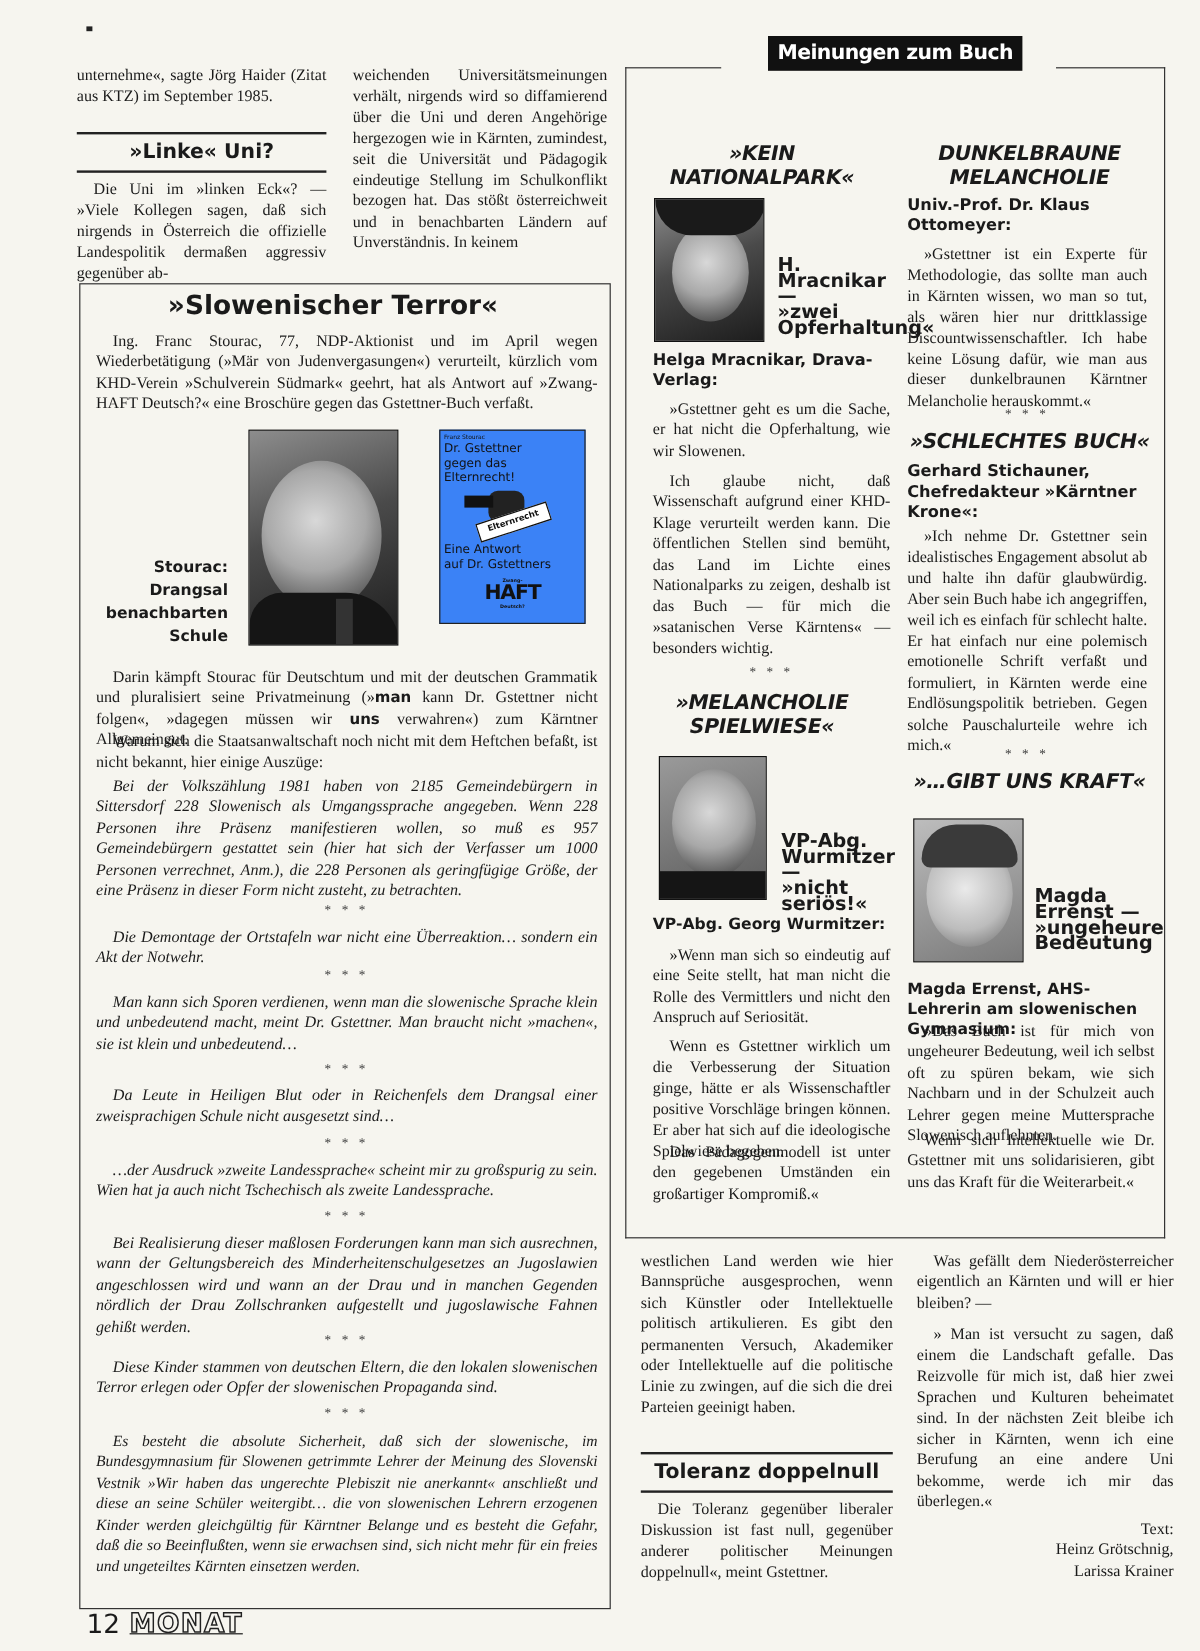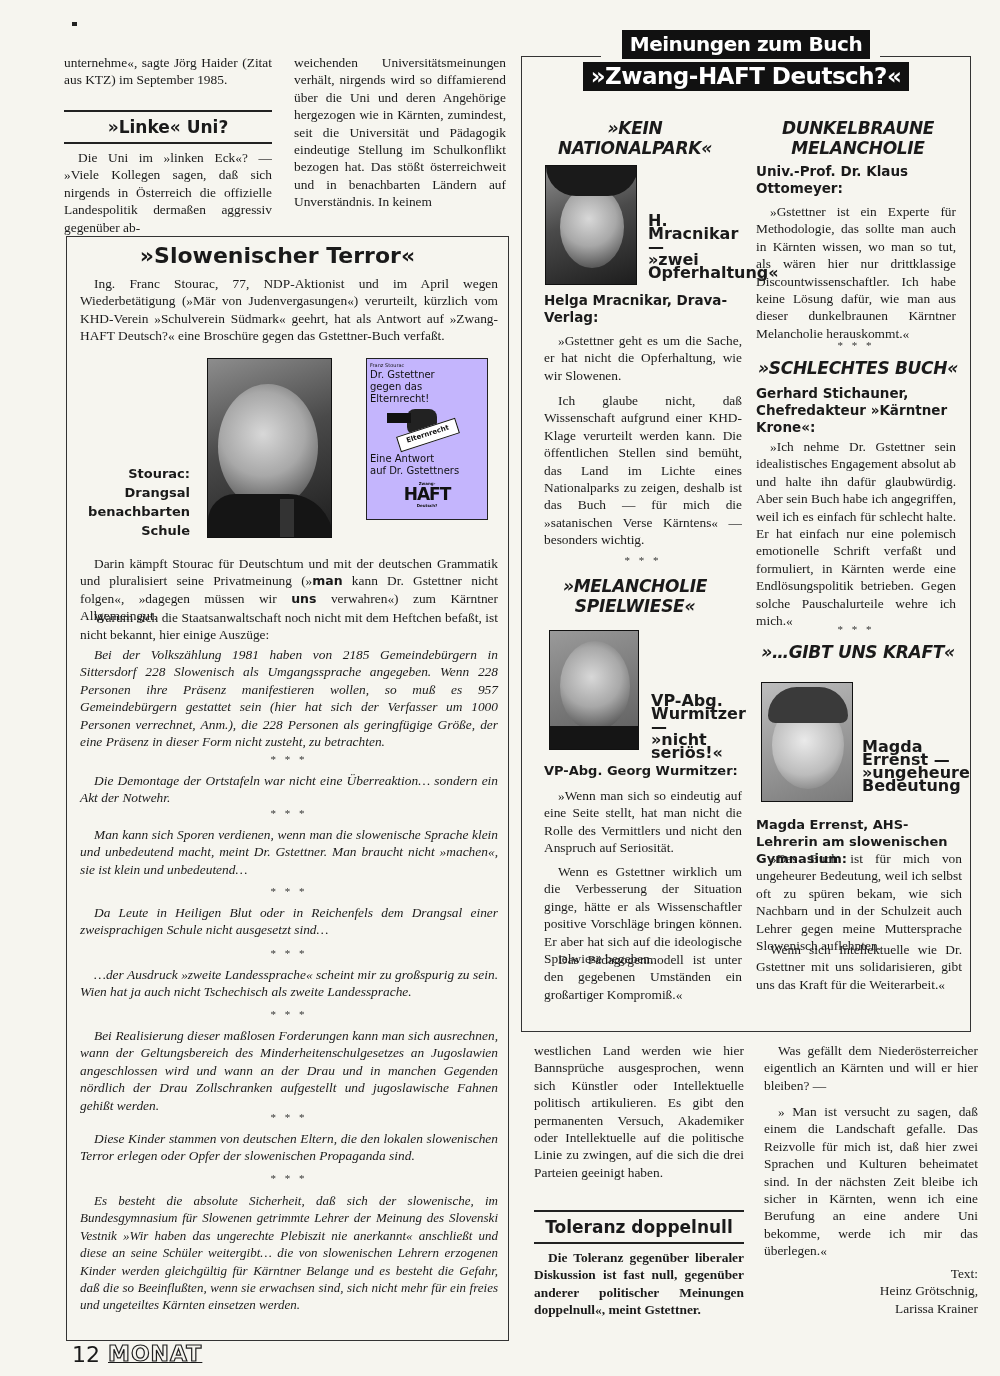--- a/index.html
+++ b/index.html
@@ -18,21 +18,21 @@
 
   .banner { background: #111; color: #fff; font-family: "DejaVu Sans", sans-serif; font-weight: bold; display: inline-block; padding: 0 8px; letter-spacing: -0.5px; }
   .sub-head { font-family: "DejaVu Sans", sans-serif; font-weight: bold; font-style: italic; text-align: center; font-size: 17px; line-height: 20px; letter-spacing: -0.3px; }
   .speaker { font-family: "DejaVu Sans", sans-serif; font-weight: bold; font-size: 13.5px; line-height: 17px; }
   .caption { font-family: "DejaVu Sans", sans-serif; font-weight: bold; font-size: 16px; line-height: 13px; }
 
   .photo { background: linear-gradient(160deg, #8d8d8d 0%, #4a4a4a 45%, #1d1d1d 100%); border: 1px solid #111; position: absolute; overflow: hidden; }
   .photo .face { position: absolute; border-radius: 50%; background: radial-gradient(circle at 45% 40%, #d8d8d8 0%, #a8a8a8 45%, #5a5a5a 80%); }
   .photo .suit { position: absolute; background: #151515; }
 
-  .cover { position: absolute; background: #c4b5fd; border: 1.5px solid #222; font-family: "DejaVu Sans", sans-serif; color: #111; }
+  .cover { position: absolute; background: #3b82f6; border: 1.5px solid #222; font-family: "DejaVu Sans", sans-serif; color: #111; }
 </style>
 </head>
 <body>
 
 <div class="abs" style="left:72px;top:22px;width:5px;height:4px;background:#222;"></div>
 
 <div class="abs just serif" style="left:64px;top:54px;width:208px;">unternehme«, sagte Jörg Haider (Zitat aus KTZ) im September 1985.</div>
 
 <div class="abs head-rule" style="left:64px;top:110px;width:208px;height:34px;line-height:30px;font-size:17px;">
   <span>»Linke« Uni?</span>
@@ -105,22 +105,21 @@
 <div class="abs sans" style="left:72px;top:1342px;font-size:22px;line-height:26px;">12</div>
 <div class="abs" style="left:108px;top:1342px;height:24px;text-decoration:underline;">
   <span style="font-family:'DejaVu Sans',sans-serif;font-size:22px;line-height:24px;font-weight:bold;color:transparent;-webkit-text-stroke:1.2px #222;letter-spacing:1px;">MONAT</span>
 </div>
 
 <div class="abs box" style="left:521px;top:56px;width:450px;height:976px;border-top:none;"></div>
 <div class="abs" style="left:521px;top:56px;width:80px;border-top:1.5px solid #333;"></div>
 <div class="abs" style="left:880px;top:56px;width:91px;border-top:1.5px solid #333;"></div>
 
 <div class="abs" style="left:521px;top:30px;width:450px;text-align:center;">
-  <div><span class="banner" style="font-size:20px;line-height:29px;">Meinungen zum Buch</span></div>
-  <div style="margin-top:3px;"><span class="banner" style="font-size:23px;line-height:29px;">»Zwang-HAFT Deutsch?«</span></div>
+  <div><span class="banner" style="font-size:17px;line-height:29px;">Meinungen zum Buch</span></div>
 </div>
 
 <div class="abs sub-head" style="left:540px;top:118px;width:190px;">»KEIN NATIONALPARK«</div>
 
 <div class="photo" style="left:545px;top:165px;width:92px;height:120px;">
   <div class="face" style="left:14px;top:20px;width:64px;height:82px;"></div>
   <div style="position:absolute;left:0;top:0;width:92px;height:30px;background:#1a1a1a;border-radius:0 0 40px 40px;"></div>
 </div>
 <div class="abs caption" style="left:648px;top:214px;width:90px;">
   <div>H. Mracnikar —</div>
@@ -174,21 +173,21 @@
 
 <div class="abs speaker" style="left:756px;top:816px;width:210px;font-size:13px;">Magda Errenst, AHS-Lehrerin am slowenischen Gymnasium:</div>
 <div class="abs just ind serif" style="left:756px;top:850px;width:206px;">»Das Buch ist für mich von ungeheurer Bedeutung, weil ich selbst oft zu spüren bekam, wie sich Nachbarn und in der Schulzeit auch Lehrer gegen meine Muttersprache Slowenisch auflehnten.</div>
 <div class="abs just ind serif" style="left:756px;top:941px;width:206px;">Wenn sich Intellektuelle wie Dr. Gstettner mit uns solidarisieren, gibt uns das Kraft für die Weiterarbeit.«</div>
 
 <div class="abs just serif" style="left:534px;top:1042px;width:210px;">westlichen Land werden wie hier Bannsprüche ausgesprochen, wenn sich Künstler oder Intellektuelle politisch artikulieren. Es gibt den permanenten Versuch, Akademiker oder Intellektuelle auf die politische Linie zu zwingen, auf die sich die drei Parteien geeinigt haben.</div>
 
 <div class="abs head-rule" style="left:534px;top:1210px;width:210px;height:34px;line-height:30px;font-size:17px;">
   <span>Toleranz doppelnull</span>
 </div>
-<div class="abs just ind serif" style="left:534px;top:1249px;width:210px;font-weight:bold;">Die Toleranz gegenüber liberaler Diskussion ist fast null, gegenüber anderer politischer Meinungen doppelnull«, meint Gstettner.</div>
+<div class="abs just ind serif" style="left:534px;top:1249px;width:210px;">Die Toleranz gegenüber liberaler Diskussion ist fast null, gegenüber anderer politischer Meinungen doppelnull«, meint Gstettner.</div>
 
 <div class="abs just ind serif" style="left:764px;top:1042px;width:214px;">Was gefällt dem Niederösterreicher eigentlich an Kärnten und will er hier bleiben? —</div>
 <div class="abs just ind serif" style="left:764px;top:1103px;width:214px;">» Man ist versucht zu sagen, daß einem die Landschaft gefalle. Das Reizvolle für mich ist, daß hier zwei Sprachen und Kulturen beheimatet sind. In der nächsten Zeit bleibe ich sicher in Kärnten, wenn ich eine Berufung an eine andere Uni bekomme, werde ich mir das überlegen.«</div>
 
 <div class="abs serif" style="left:764px;top:1265px;width:214px;text-align:right;">
   <div>Text:</div>
   <div>Heinz Grötschnig,</div>
   <div>Larissa Krainer</div>
 </div>
 

